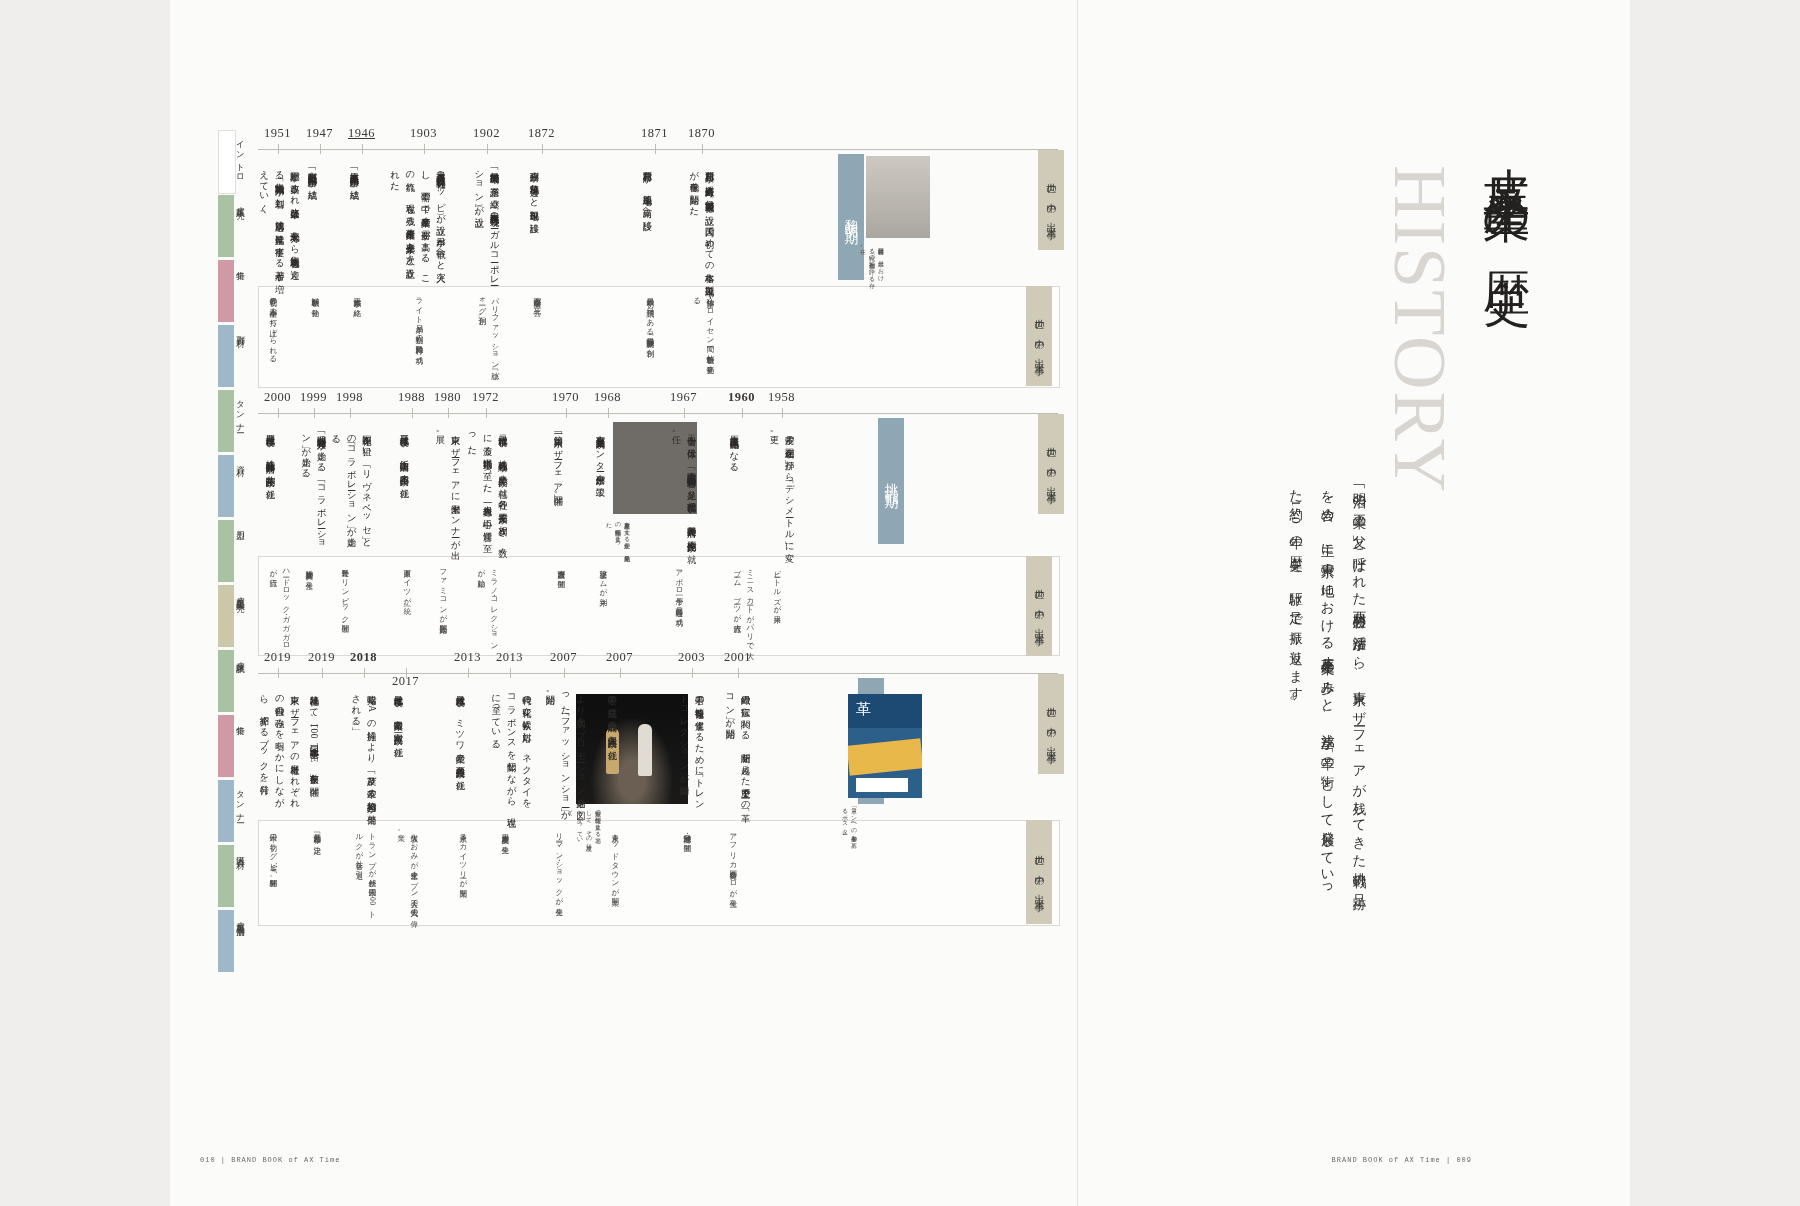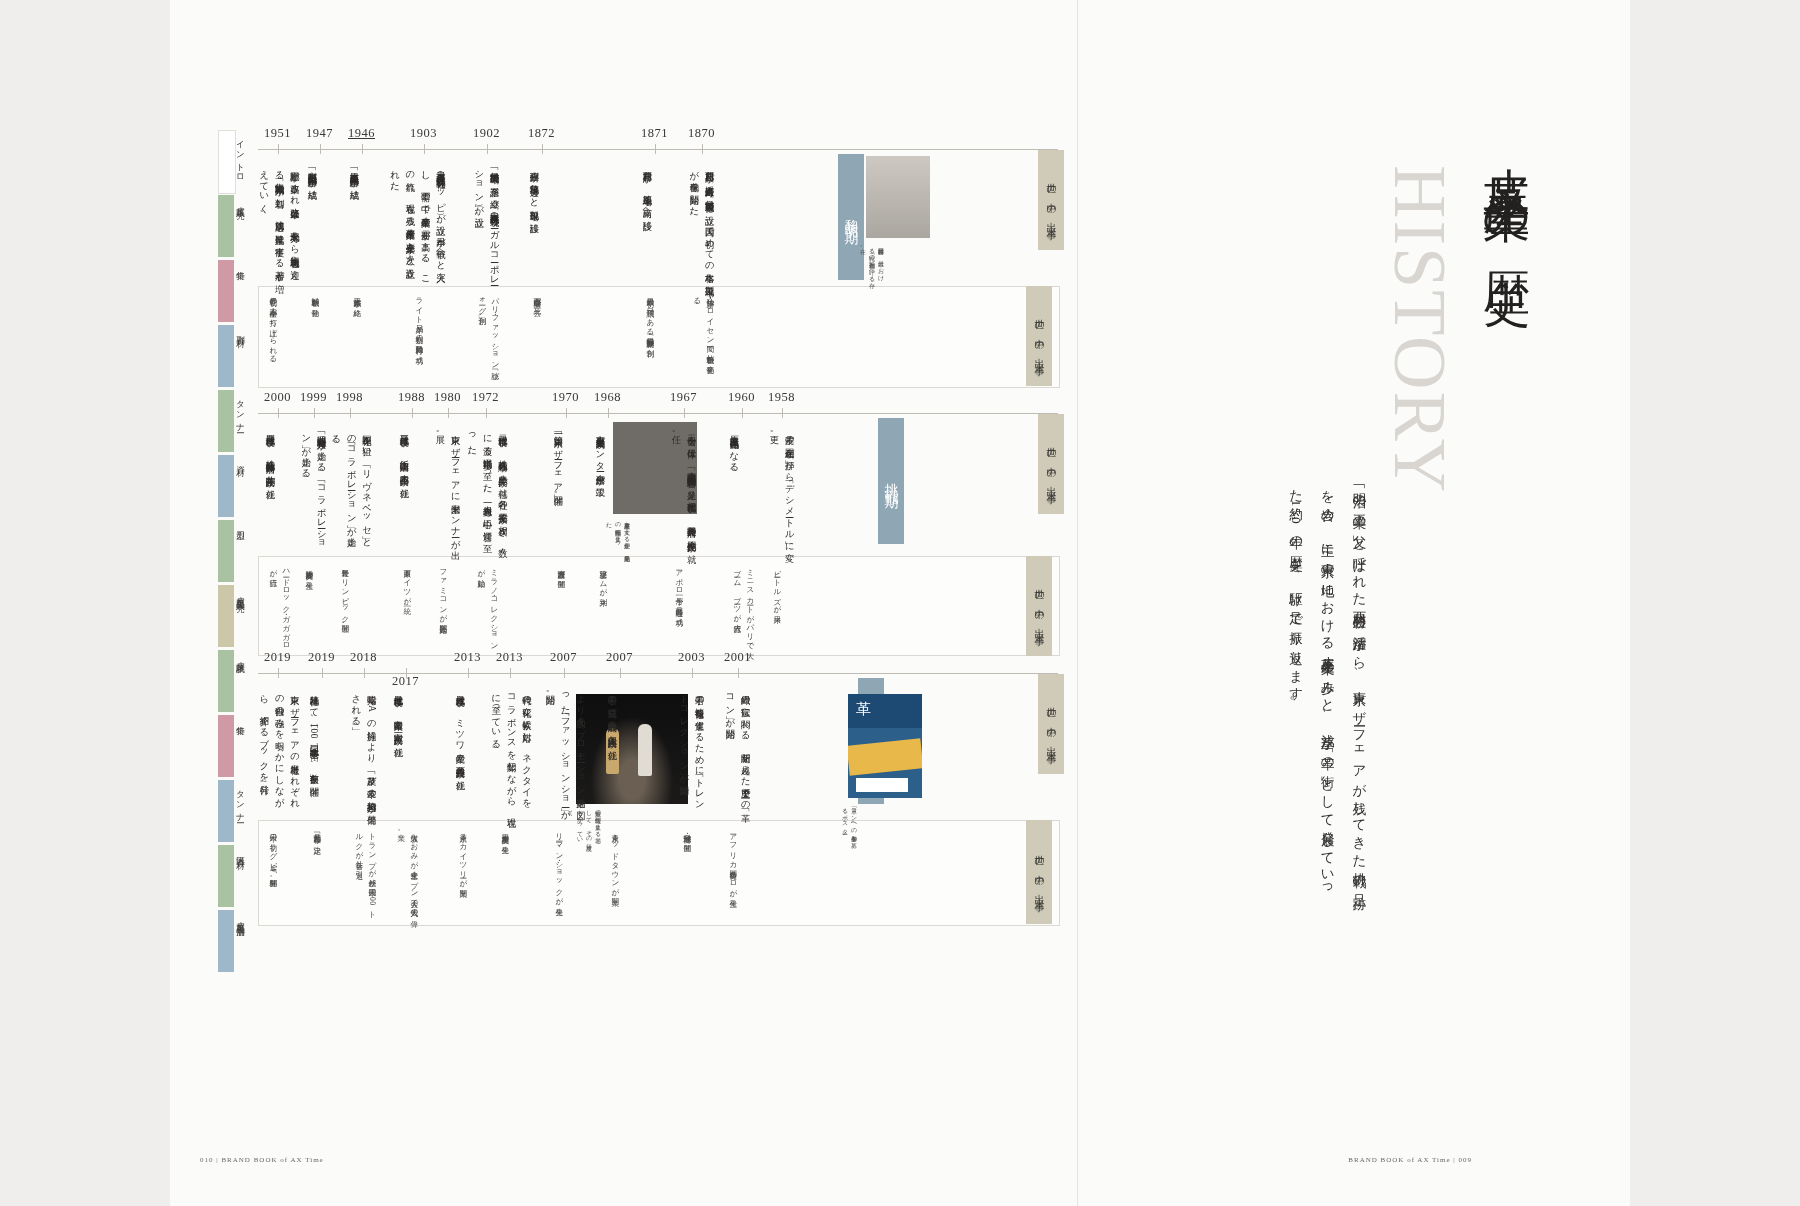--- a/index.html
+++ b/index.html
@@ -45,21 +45,21 @@
     background:radial-gradient(ellipse at 50% 78%, #6a5f52 0 16%, rgba(0,0,0,0) 52%), linear-gradient(#0e0e0f,#1b1a19);}
   .photo3 .f1{position:absolute;left:30px;top:34px;width:13px;height:46px;background:#c8a86c;border-radius:6px 6px 2px 2px;}
   .photo3 .f2{position:absolute;left:62px;top:30px;width:14px;height:52px;background:#e0dcd4;border-radius:6px 6px 2px 2px;}
 
   .poster{position:absolute;width:74px;height:104px;background:#2c5f8a;overflow:hidden;}
   .poster .top{position:absolute;left:0;top:0;width:100%;height:34px;background:#1d4a72;}
   .poster .kanji{position:absolute;left:8px;top:6px;color:#fff;font-size:15px;font-family:"Liberation Serif","DejaVu Serif",serif;}
   .poster .band{position:absolute;left:0;bottom:26px;width:100%;height:30px;background:#e8b84b;transform:rotate(-6deg);}
   .poster .tag{position:absolute;left:8px;bottom:6px;width:52px;height:14px;background:#fff;}
 
-  .folio{position:absolute;bottom:42px;font-size:7px;color:#6b6864;letter-spacing:1px;font-family:Liberation Serif, serif;}
+  .folio{position:absolute;bottom:42px;font-size:7px;color:#6b6864;letter-spacing:1px;font-family:Liberation Mono, monospace;}
 </style>
 </head>
 <body>
 
 <div class="page">
 
   <div class="crop" style="left:188px;top:74px;width:1px;height:44px;"></div>
   <div class="crop" style="left:170px;top:92px;width:44px;height:1px;"></div>
   <div class="crop" style="left:188px;top:1088px;width:1px;height:44px;"></div>
   <div class="crop" style="left:170px;top:1110px;width:44px;height:1px;"></div>
@@ -221,21 +221,21 @@
         <div class="ev" style="left: 292px; top: 24px; height: 120px; max-width: 40px;">「第一回東京レザーフェア」開催。</div>
         <div class="sub" style="left: 296px; top: 160px; height: 84px; max-width: 26px;">大阪万博が開催。</div>
         <div class="yr" style="left: 336px; top: -14px;">1968</div>
         <div class="tick" style="left: 350px; top: 4px; height: 10px;"></div>
         <div class="ev" style="left: 334px; top: 24px; height: 120px; max-width: 40px;">東京都立産業貿易センター台東館が竣工。</div>
         <div class="sub" style="left: 338px; top: 160px; height: 84px; max-width: 26px;">建築ブームが到来。</div>
         <div class="yr" style="left: 412px; top: -14px; text-align: right;">1967</div>
         <div class="tick" style="left: 426px; top: 4px; height: 10px;"></div>
         <div class="ev" style="left: 410px; top: 24px; height: 120px; max-width: 40px;">二十日会を母体に、「東京皮革関連資材協同組合」を発足、初代理事長に、美野屋商店の柳原光也氏が就任。</div>
         <div class="sub" style="left: 414px; top: 160px; height: 84px; max-width: 26px;">アポロ一十号が月面着陸に成功。</div>
-        <div class="yr" style="left: 470px; top: -14px;">1960</div>
+        <div class="yr" style="left: 470px; top: -14px; font-weight: bold;">1960</div>
         <div class="tick" style="left: 484px; top: 4px; height: 10px;"></div>
         <div class="ev" style="left: 468px; top: 24px; height: 120px; max-width: 40px;">厚生皮革職人自由化となる。</div>
         <div class="sub" style="left: 472px; top: 160px; height: 84px; max-width: 26px;">ミニスカートがパリで大ブーム、ブーツが大流行。</div>
         <div class="yr" style="left: 510px; top: -14px;">1958</div>
         <div class="tick" style="left: 524px; top: 4px; height: 10px;"></div>
         <div class="ev" style="left: 508px; top: 24px; height: 120px; max-width: 40px;">皮革の国産化が「拝」から「デシメートル」に変更。</div>
         <div class="sub" style="left: 512px; top: 160px; height: 84px; max-width: 26px;">ビートルズが来日。</div>
       </div>
 
     <div class="block" style="top:664px;">
@@ -258,21 +258,21 @@
       </div>
       <div class="cap" style="left:582px;top:140px;height:40px;">「革コン」への参加者を募るポスター。</div>
     <div class="yr" style="left: 6px; top: -14px;">2019</div>
         <div class="tick" style="left: 20px; top: 4px; height: 10px;"></div>
         <div class="ev" style="left: 4px; top: 24px; height: 126px; max-width: 40px;">東京レザーフェアの出展社それぞれの独自の強みを明らかにしながら、紹介するブックを発行。</div>
         <div class="sub" style="left: 8px; top: 164px; height: 90px; max-width: 26px;">日本の初ラグビーW杯開催。</div>
         <div class="yr" style="left: 50px; top: -14px;">2019</div>
         <div class="tick" style="left: 64px; top: 4px; height: 10px;"></div>
         <div class="ev" style="left: 48px; top: 24px; height: 126px; max-width: 40px;">浅草神社にて、「100回記念事業」「THE 前夜祭」を開催。</div>
         <div class="sub" style="left: 52px; top: 164px; height: 90px; max-width: 26px;">新元号「令和」に決定。</div>
-        <div class="yr" style="left: 92px; top: -14px;">2018</div>
+        <div class="yr" style="left: 92px; top: -14px; font-weight: bold;">2018</div>
         <div class="tick" style="left: 106px; top: 4px; height: 10px;"></div>
         <div class="ev" style="left: 90px; top: 24px; height: 126px; max-width: 40px;">欧州でPAの施行により、「革及び皮革の契約担当が整備される」。</div>
         <div class="sub" style="left: 94px; top: 164px; height: 90px; max-width: 26px;">トランプが就任が米国の100トルクが仕合を引退。</div>
         <div class="yr" style="left: 134px; top: -14px; margin-top: 24px;">2017</div>
         <div class="tick" style="left: 148px; top: 4px; height: 10px;"></div>
         <div class="ev" style="left: 132px; top: 24px; height: 126px; max-width: 40px;">七代目理事長に、富田革業の富田寛一氏が就任。</div>
         <div class="sub" style="left: 136px; top: 164px; height: 90px; max-width: 26px;">大坂なおみが全米オープン大会で大人気の偉業。</div>
         <div class="yr" style="left: 196px; top: -14px;">2013</div>
         <div class="tick" style="left: 210px; top: 4px; height: 10px;"></div>
         <div class="ev" style="left: 194px; top: 24px; height: 126px; max-width: 40px;">六代目理事長に、ミツワ産業の西谷秀義氏が就任。</div>

